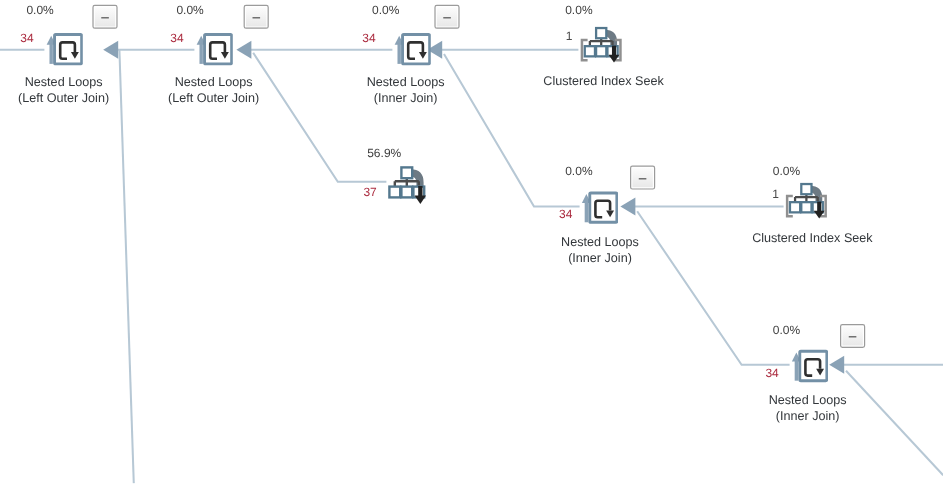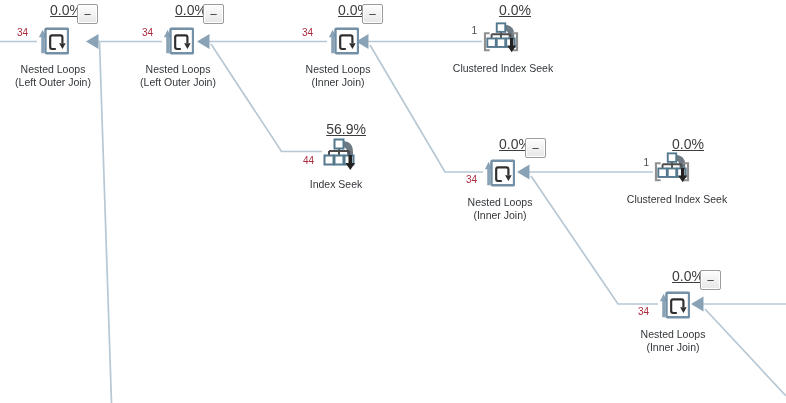--- a/index.html
+++ b/index.html
@@ -2,22 +2,22 @@
 <html><head>
 <meta charset="utf-8">
 <style>
   html,body{margin:0;padding:0;background:#fff;}
   #canvas{
     position:relative;width:786px;height:403px;background:#ffffff;overflow:hidden;
     font-family:"Liberation Sans", sans-serif;color:#3b3b3b;
   }
   #wires{position:absolute;left:0;top:0;width:786px;height:403px;}
   .pct{
-    position:absolute;width:60px;text-align:right;font-size:14px;color:#3c3c3c;
-    height:12px;line-height:12px;text-decoration:underline;
+    position:absolute;width:60px;text-align:left;font-size:10px;color:#3c3c3c;
+    height:12px;line-height:12px;
   }
   .rows{
     position:absolute;width:26px;text-align:right;font-size:10px;height:11px;line-height:11px;
   }
   .rows.warn{color:#ab2b3f;text-align:right;}
   .rows.norm{color:#4a4a4a;}
   .lbl{
     position:absolute;width:120px;text-align:center;font-size:10.5px;line-height:12.5px;color:#33373b;
   }
   .icon-wrap{position:absolute;cursor:default;}
@@ -139,35 +139,32 @@
       <rect x="25.5" y="18.5" width="9" height="9" fill="#fff" stroke="#54788e" stroke-width="2"></rect>
       <rect x="29.5" y="18" width="3.6" height="9" fill="#222"></rect>
       <polygon points="26.5,26 36,26 31.3,33" fill="#222"></polygon>
     </svg>
   </div>
   <div class="lbl" style="left:443px;top:62px">
     <div>Clustered Index Seek</div>
   </div>
 
   <div class="pct" style="left:306px;top:123px">56.9%</div>
-  <div class="rows warn" style="left:288px;top:155px">44</div>
+  <div class="rows warn" style="left:288px;top:155px">37</div>
   <div class="icon-wrap" style="left:321px;top:136px">
     <svg width="36" height="36" viewBox="0 0 36 36">
       <path d="M21 8 Q29 8 29 16 L29 22" stroke="#6d7a84" stroke-width="6" fill="none"></path>
       <path d="M18 11 L18 15 M8 15 L28 15 M8 15 L8 20 M18 15 L18 20 M28 15 L28 20" stroke="#4c4c4c" stroke-width="2" fill="none"></path>
       <rect x="13.5" y="3.5" width="9" height="9" fill="#fff" stroke="#54788e" stroke-width="2"></rect>
       <rect x="3.5" y="19.5" width="9" height="9" fill="#fff" stroke="#54788e" stroke-width="2"></rect>
       <rect x="13.5" y="19.5" width="9" height="9" fill="#fff" stroke="#54788e" stroke-width="2"></rect>
       <rect x="23.5" y="19.5" width="9" height="9" fill="#fff" stroke="#54788e" stroke-width="2"></rect>
       <rect x="27.5" y="19" width="3.6" height="9" fill="#222"></rect>
       <polygon points="24.5,27 34,27 29.3,34" fill="#222"></polygon>
     </svg>
-  </div>
-  <div class="lbl" style="left:276px;top:178px">
-    <div>Index Seek</div>
   </div>
 
   <div class="pct" style="left:471px;top:138px">0.0%</div>
   <div class="rows warn" style="left:451px;top:174px">34</div>
   <div class="icon-wrap" style="left:483px;top:157px">
     <svg width="32" height="32" viewBox="0 0 34 32">
       <polygon points="2,12 10,12 6,4" fill="#8aa2b6"></polygon>
         <rect x="4.5" y="11" width="3" height="18" fill="#8aa2b6"></rect>
       <rect x="9" y="3" width="24" height="26" rx="1" fill="#fff" stroke="#7390a6" stroke-width="2.6"></rect>
       <path d="M20 24.5 L16 24.5 Q14 24.5 14 22.5 L14 12 Q14 10 16 10 L25 10 Q27 10 27 12 L27 18.5" stroke="#2f2f2f" stroke-width="2.3" fill="none"></path>

